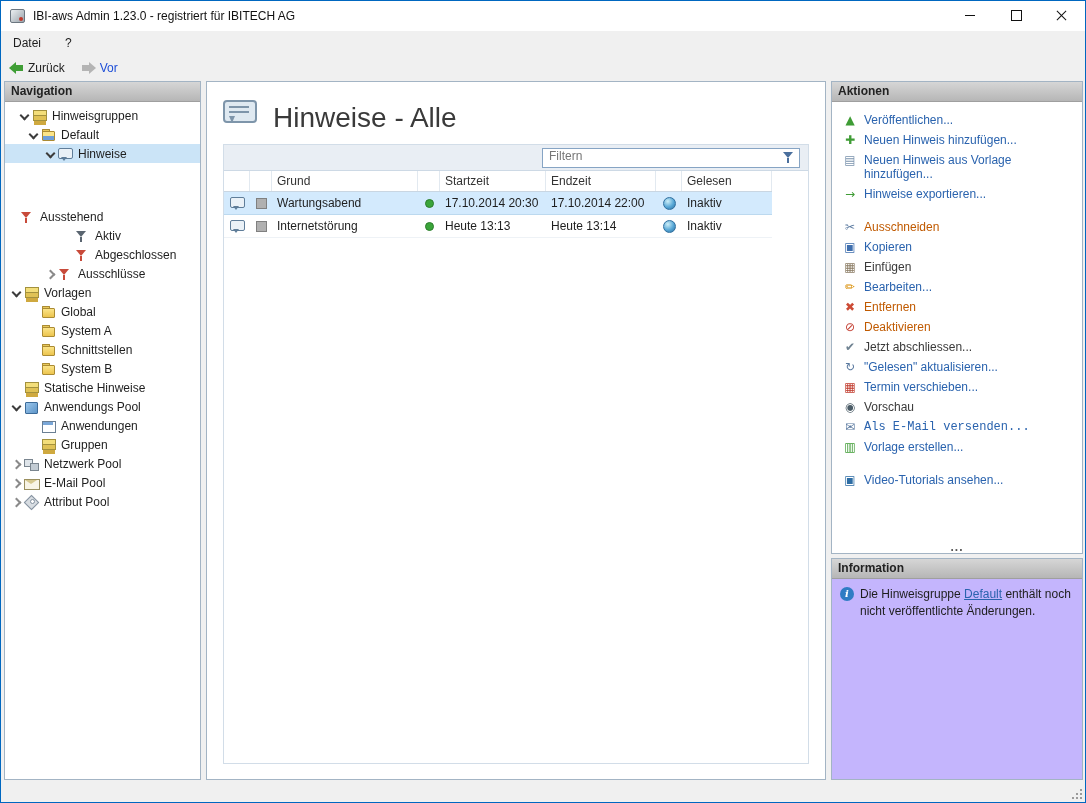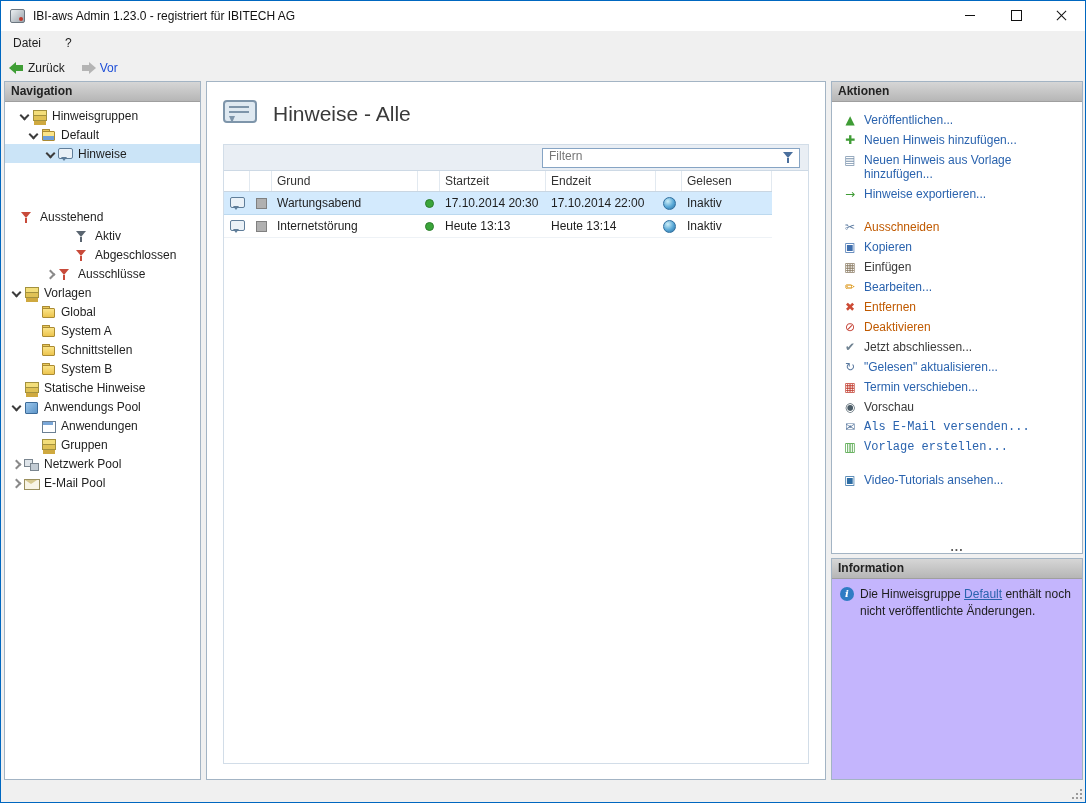--- a/index.html
+++ b/index.html
@@ -86,21 +86,21 @@
     border-top:4px solid #d6c88f}
   .ico-tag::before{content:"";position:absolute;left:2px;top:2px;width:9px;height:9px;background:#d8dde2;border:1px solid #8592a0;transform:rotate(45deg)}
   .ico-tag::after{content:"";position:absolute;left:6px;top:4px;width:3px;height:3px;background:#fff;border:1px solid #8592a0;border-radius:50%}
 
   
   .content-title{display:flex;align-items:flex-start;gap:16px;padding:16px 0 0 16px;height:56px}
   .header-bubble{width:34px;height:23px;background:#dfe9f1;border:2px solid #7e95aa;border-radius:4px;position:relative;flex:none;margin-top:2px}
   .header-bubble::before{content:"";position:absolute;left:4px;top:4px;width:20px;height:2px;background:#7e95aa;box-shadow:0 5px 0 #7e95aa}
   .header-bubble::after{content:"";position:absolute;left:4px;bottom:-9px;border:7px solid transparent;border-top-color:#7e95aa;
     border-left-width:3px;border-right-width:3px}
-  .page-title{font-size:21px;color:#3a3a3a;margin-top:4px}
+  .page-title{font-size:28px;color:#3a3a3a;margin-top:4px}
 
   .listview{margin:6px 16px 0;height:620px;border:1px solid #d2dde8;background:#fff}
   .filter-band{height:26px;background:#e9eef4;border-bottom:1px solid #cdd9e5;display:flex;justify-content:flex-end;align-items:center;padding-right:8px}
   .filter-box{width:258px;height:20px;background:#fff;border:1px solid #86a4c4;display:flex;align-items:flex-start}
   .filter-input{flex:1;border:none;outline:none;font-family:"Liberation Sans",sans-serif;font-size:12px;padding:0 6px;color:#333;background:transparent}
   .filter-input::placeholder{color:#767676}
   .filter-funnel{position:relative;width:20px;height:16px;flex:none;cursor:default}
   .filter-funnel::before{content:"";position:absolute;left:4px;top:3px;border-left:5px solid transparent;border-right:5px solid transparent;border-top:6px solid #4a6f9d}
   .filter-funnel::after{content:"";position:absolute;left:8px;top:9px;width:2px;height:5px;background:#4a6f9d}
 
@@ -266,20 +266,25 @@
           </div>
           <div class="tree-row" style="padding-left: 4px;">
             <span class="chev col"></span>
             <span class="ico ico-network"></span>
             <span class="tree-label">Netzwerk Pool</span>
           </div>
           <div class="tree-row" style="padding-left: 4px;">
             <span class="chev col"></span>
             <span class="ico ico-mail"></span>
             <span class="tree-label">E-Mail Pool</span>
+          </div>
+          <div class="tree-row" style="padding-left: 4px;">
+            <span class="chev col"></span>
+            <span class="ico ico-tag"></span>
+            <span class="tree-label">Attribut Pool</span>
           </div>
         </div>
     </div>
 
     <div class="panel content-panel">
       <div class="content-title">
         <span class="header-bubble"></span>
         <span class="page-title">Hinweise - Alle</span>
       </div>
       <div class="listview">
@@ -399,21 +404,21 @@
             <div class="action-item">
               <span class="a-ico" style="color: rgb(74, 91, 102);">◉</span>
               <span class="a-label" style="color: rgb(58, 58, 58);">Vorschau</span>
             </div>
             <div class="action-item">
               <span class="a-ico" style="color: rgb(91, 122, 160);">✉</span>
               <span class="a-label" style="color: rgb(42, 99, 174); font-family: Liberation Mono, monospace;">Als E-Mail versenden...</span>
             </div>
             <div class="action-item">
               <span class="a-ico" style="color: rgb(63, 156, 53);">▥</span>
-              <span class="a-label" style="color: rgb(42, 99, 174); font-family: Liberation Mono, monospace;">Vorlage erstellen...</span>
+              <span class="a-label" style="color: rgb(42, 99, 174);">Vorlage erstellen...</span>
             </div>
             <div class="action-item group-start">
               <span class="a-ico" style="color: rgb(46, 109, 164);">▣</span>
               <span class="a-label" style="color: rgb(42, 99, 174);">Video-Tutorials ansehen...</span>
             </div>
           </div>
         <div class="more-ind">...</div>
       </div>
       <div class="panel info-panel">
         <div class="panel-header">Information</div>

